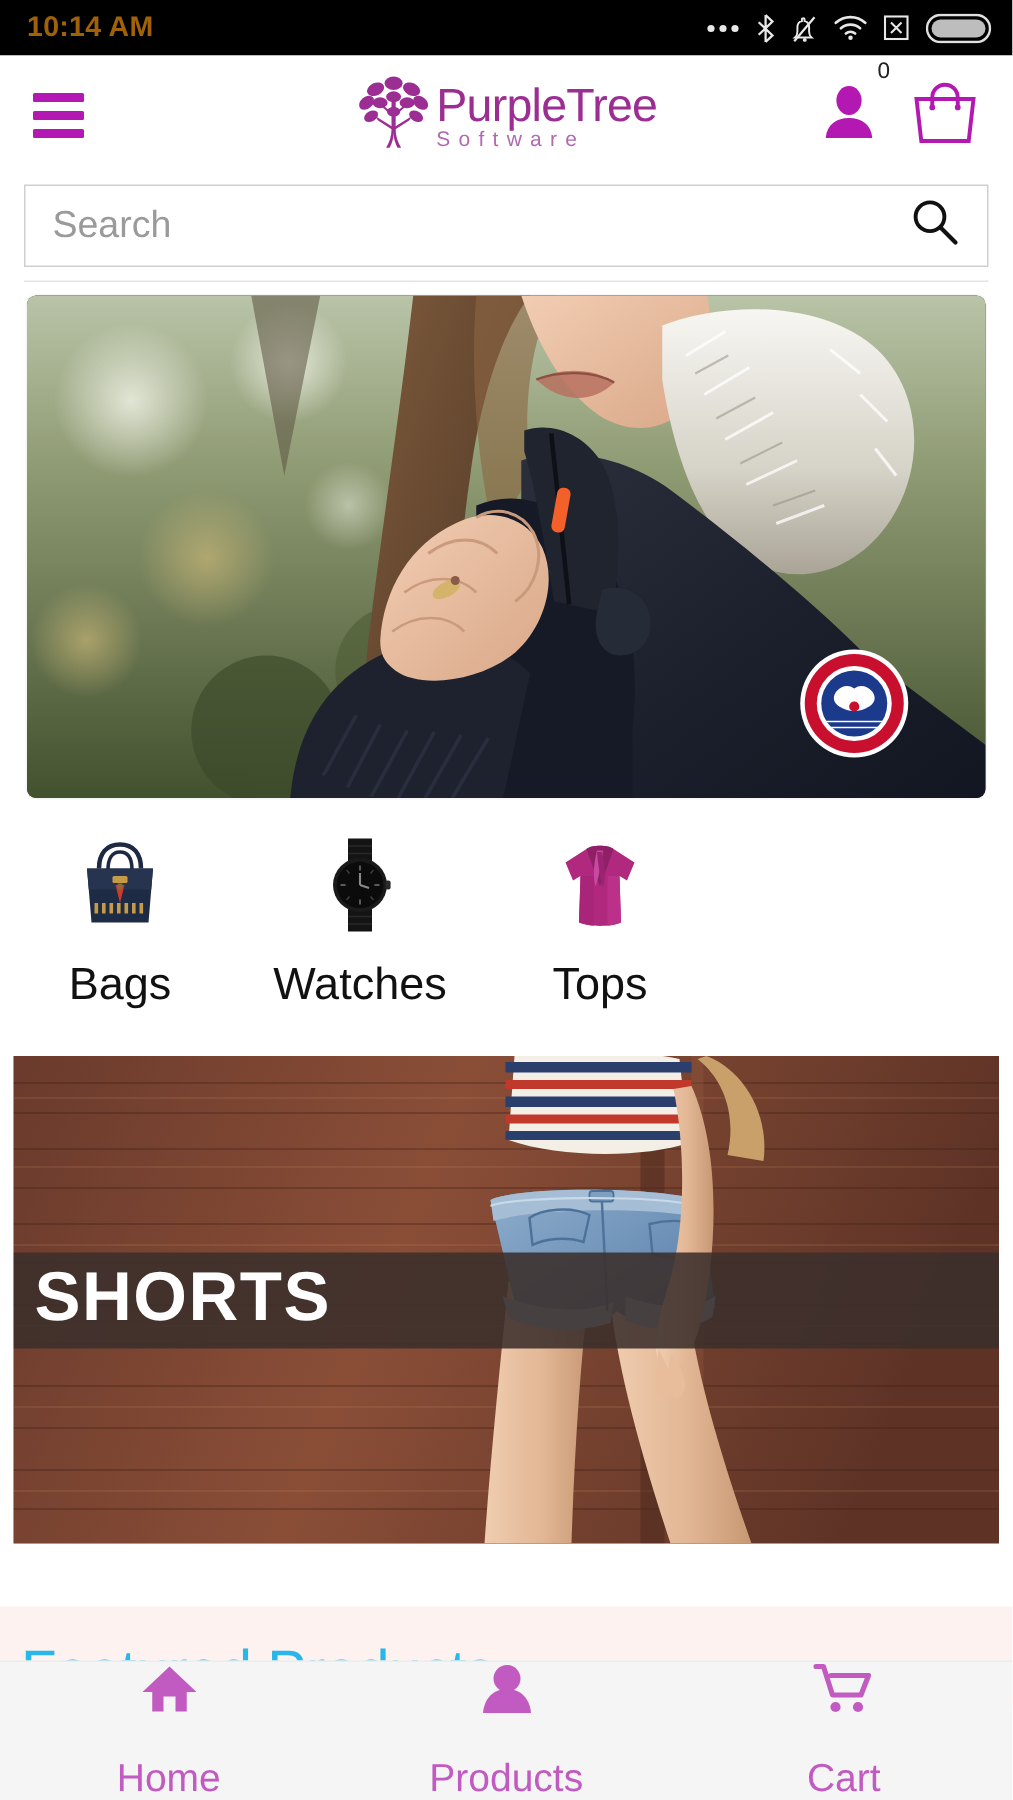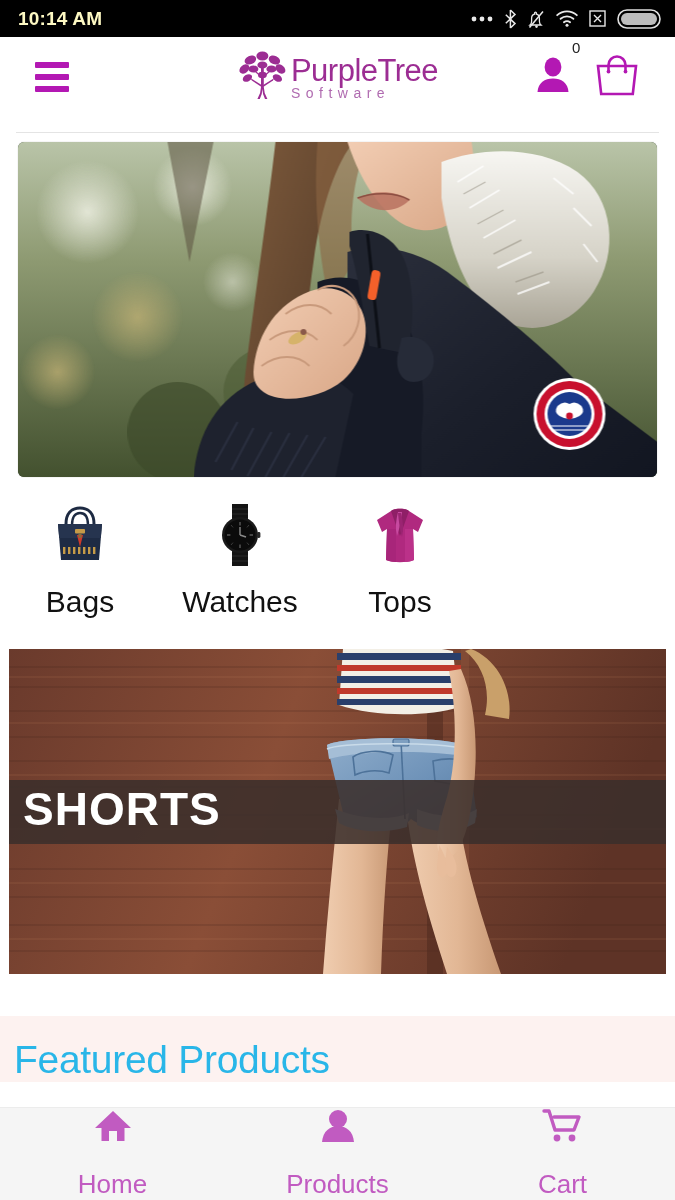--- a/index.html
+++ b/index.html
@@ -8,28 +8,28 @@
     font-family:"Liberation Sans", sans-serif;
     background:#ffffff;
     position:relative;
   }
 
   
   .status-bar{
     height:37px; background:#000; display:flex; align-items:center;
     justify-content:space-between; padding:0 14px 0 18px;
   }
-  .status-time{ color:#fef9c3; font-size:19px; font-weight:bold; letter-spacing:.2px; }
+  .status-time{ color:#a16207; font-size:19px; font-weight:bold; letter-spacing:.2px; }
   .status-icons{ display:flex; align-items:center; gap:11px; }
   .si{ display:flex; align-items:center; justify-content:center; }
 
   
   .header{
     height:80px; background:#fff; display:flex; align-items:center;
-    padding:0 35px; position:relative;
+    padding:0 22px; position:relative;
   }
   .hamburger{ width:34px; display:flex; flex-direction:column; gap:6px; cursor:pointer; flex:0 0 auto; }
   .hamburger span{ display:block; height:6px; background:#b318b3; border-radius:1px; }
 
   .logo{
     position:absolute; left:50%; top:50%; transform:translate(-50%,-50%);
     display:flex; align-items:center; gap:4px;
   }
   .logo-text{ display:flex; flex-direction:column; line-height:1; }
   .logo-main{ font-size:31px; color:#9c2d93; letter-spacing:-.5px; font-weight:400; }
@@ -201,20 +201,29 @@
           <path d="M14.5 18V12a8.5 8.5 0 0117 0v6" fill="none" stroke="#b318b3" stroke-width="2.6"></path>
           <circle cx="14.5" cy="18.6" r="1.9" fill="#b318b3"></circle>
           <circle cx="31.5" cy="18.6" r="1.9" fill="#b318b3"></circle>
         </svg>
       </span>
     </span>
   </div>
 </div>
 
 <div class="search-area">
+  <div class="search-box">
+    <input class="search-input" type="text" placeholder="Search" style="">
+    <span>
+      <svg width="34" height="34" viewBox="0 0 34 34">
+        <circle cx="14" cy="13.5" r="9.6" fill="none" stroke="#111" stroke-width="2.6"></circle>
+        <path d="M21.2 20.8 L31 30.6" stroke="#111" stroke-width="2.8" stroke-linecap="round"></path>
+      </svg>
+    </span>
+  </div>
   <div class="search-divider"></div>
 </div>
 
 <div class="hero-wrap">
   <div class="hero">
     <svg viewBox="0 0 640 335" preserveAspectRatio="xMidYMid slice">
       <defs>
         <linearGradient id="bgsky" x1="0" y1="0" x2="0" y2="1">
           <stop offset="0%" stop-color="#b9c4a8"></stop>
           <stop offset="35%" stop-color="#8e9a72"></stop>

